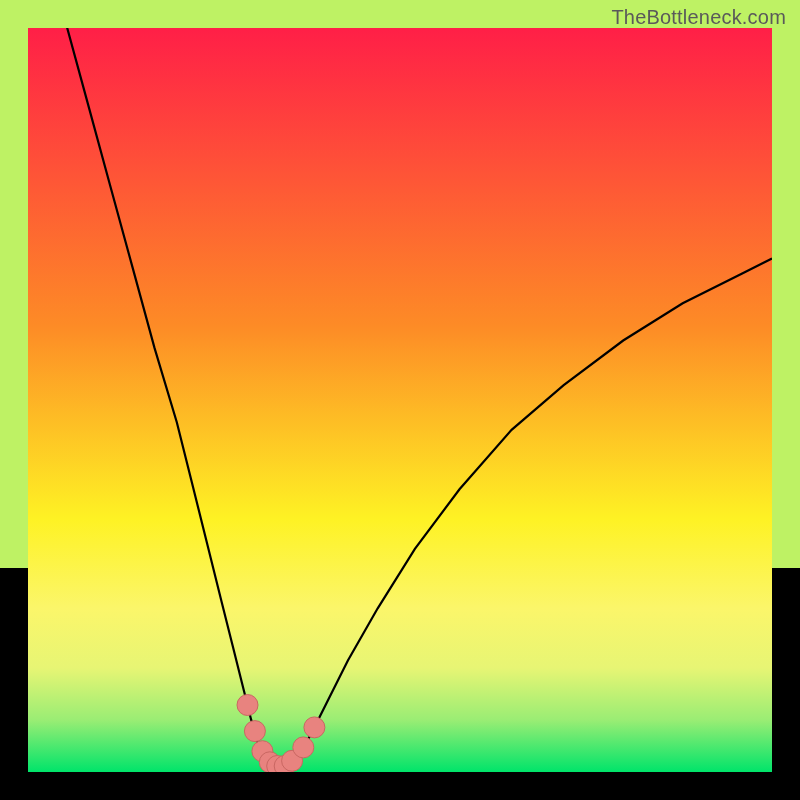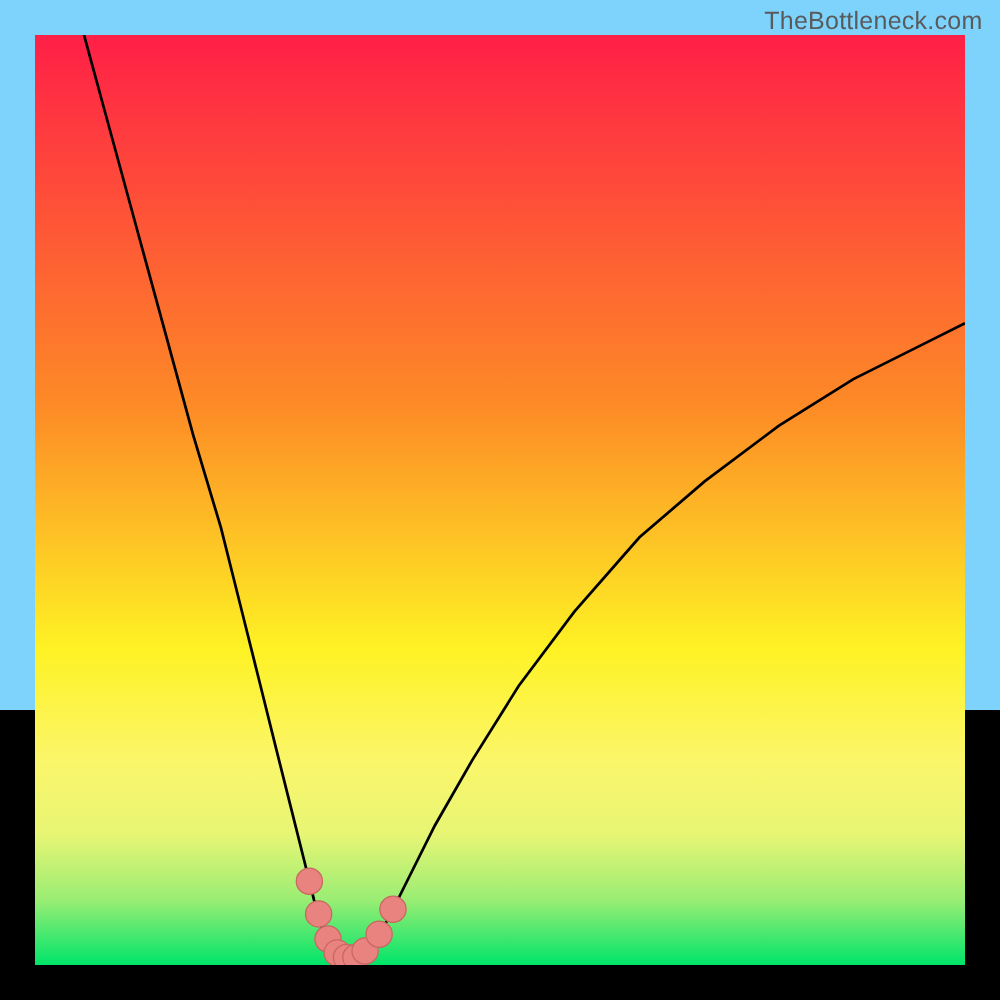--- a/index.html
+++ b/index.html
@@ -10,21 +10,21 @@
     overflow: hidden;
     background: #000;
     font-family: Arial, Helvetica, sans-serif;
   }
   .frame {
     position: absolute;
     left: 0;
     top: 0;
     width: 800px;
     height: 568px;
-    background: #7dd3fc;
+    background: #bef264;
   }
   .plot {
     position: absolute;
     left: 28px;
     top: 28px;
     width: 744px;
     height: 744px;
     overflow: hidden;
   }
   .gradient {

